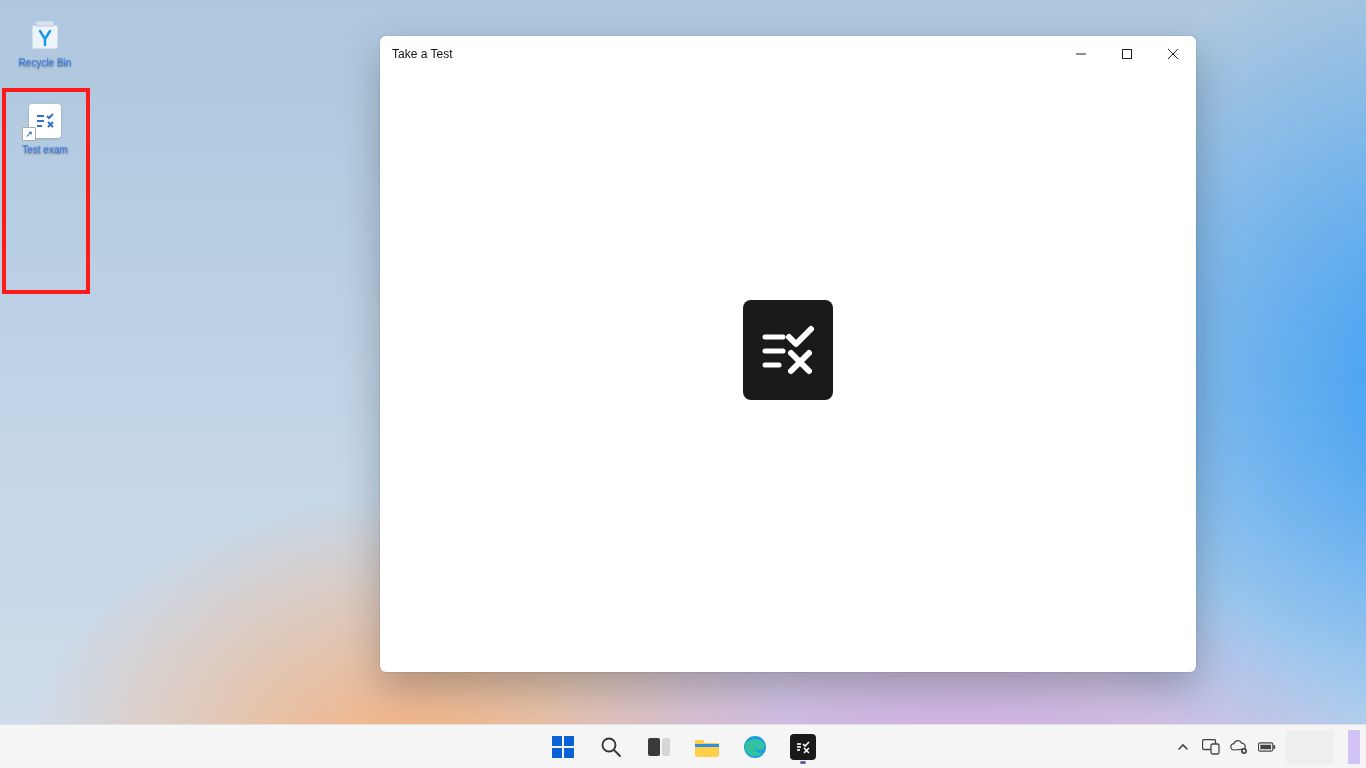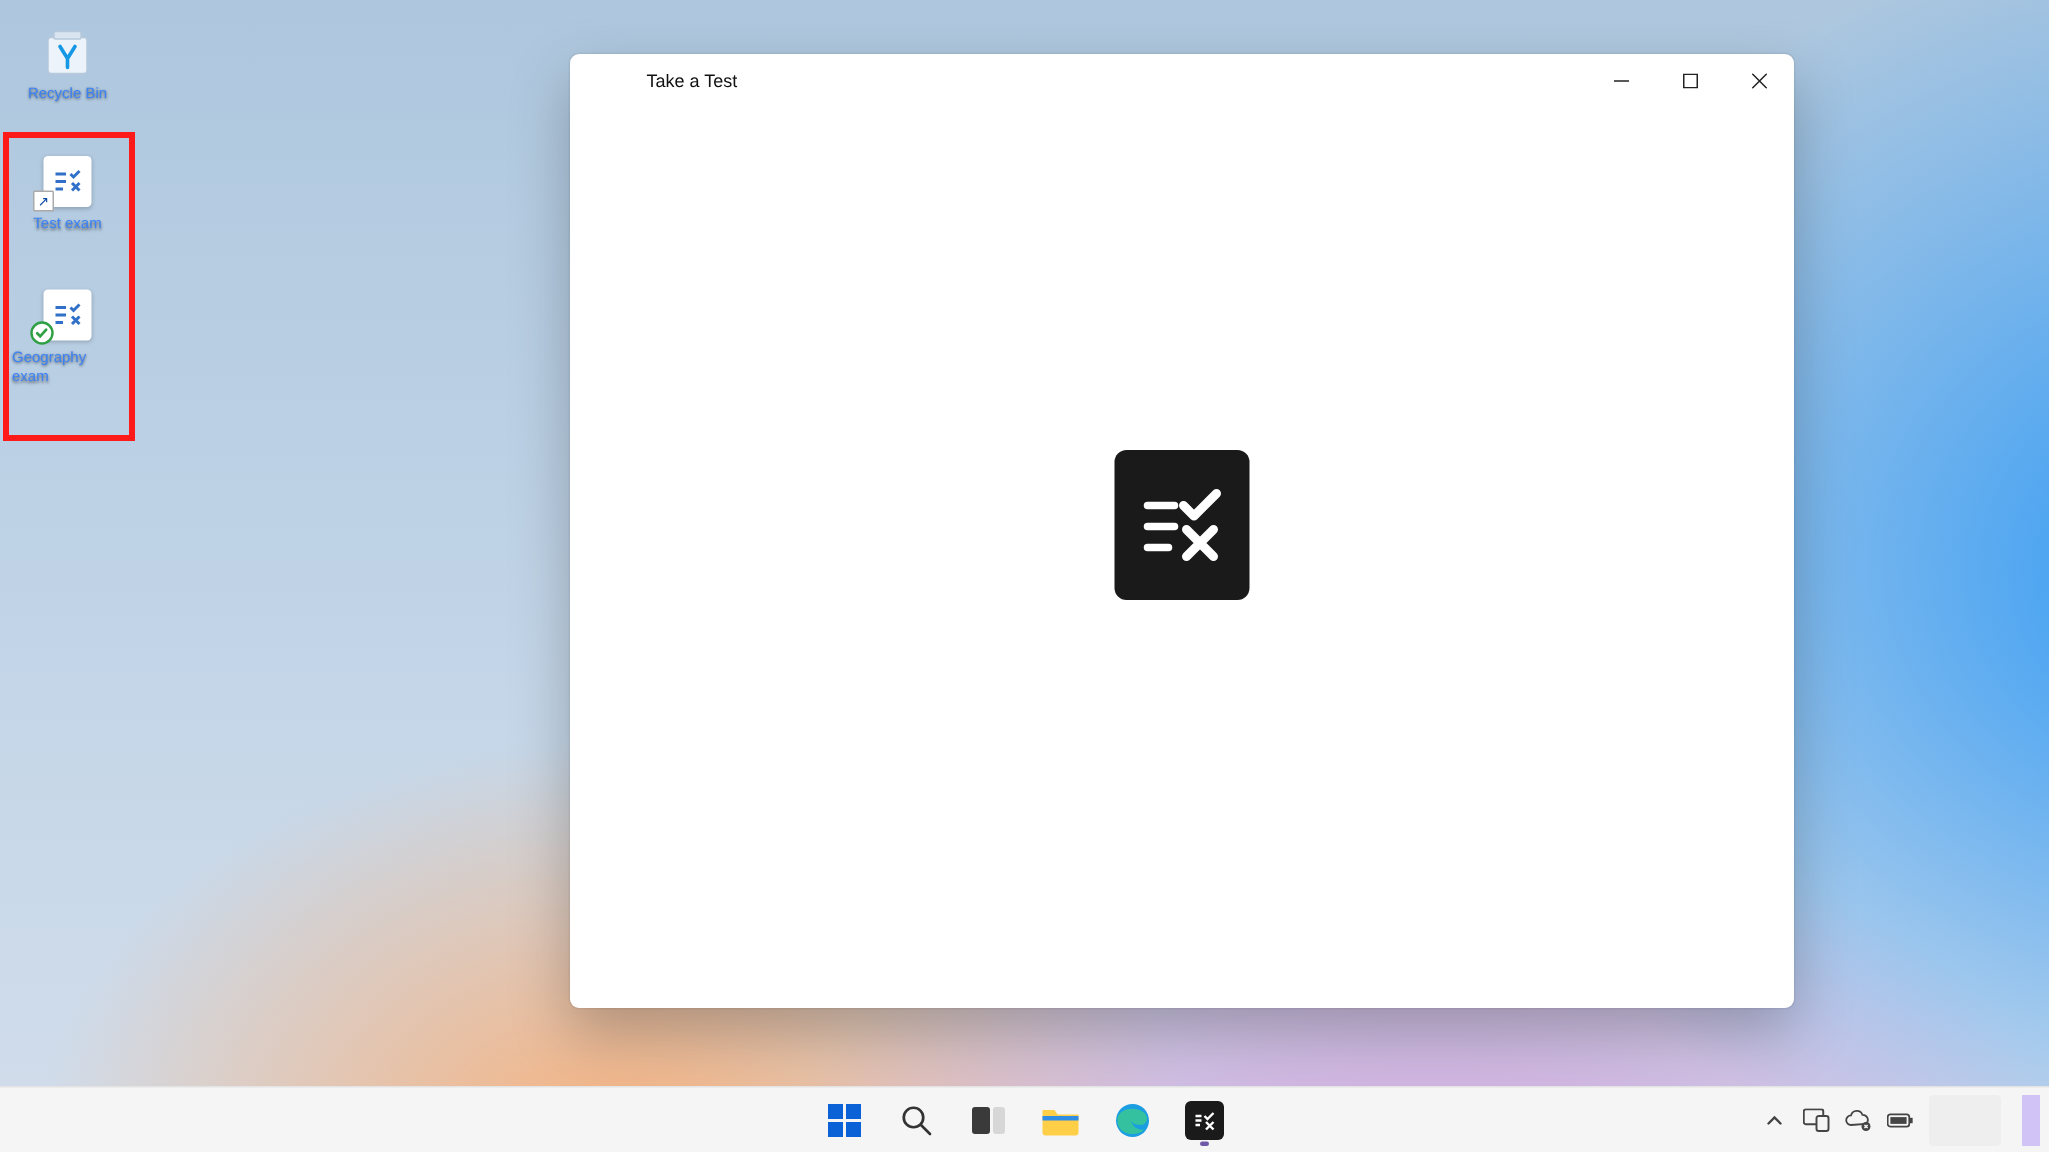--- a/index.html
+++ b/index.html
@@ -30,21 +30,21 @@
       display:flex; align-items:center; justify-content:center;
     }
 
     
     .app-window {
       position: absolute; left: 380px; top: 36px; width: 816px; height: 636px;
       background: #fff; box-shadow: 0 16px 40px rgba(0,0,0,.25), 0 0 0 1px rgba(0,0,0,.05);
       border-radius: 6px;
       display: flex; flex-direction: column;
     }
-    .titlebar { height: 36px; display: flex; align-items: center; padding-left: 12px; margin-left: 39px; }
+    .titlebar { height: 36px; display: flex; align-items: center; padding-left: 12px; }
     .titlebar-title { font-size: 12px; color: #111; }
     .win-controls { margin-left: auto; display: flex; }
     .win-btn { width: 46px; height: 32px; display:flex; align-items:center; justify-content:center; cursor:pointer; color:#222; }
     .app-body { flex:1; display:flex; align-items:center; justify-content:center; }
     .big-tile {
       width: 90px; height: 100px; background:#1a1a1a; border-radius:8px;
       display:flex; align-items:center; justify-content:center;
       position: relative; top: -22px;
     }
 
@@ -96,40 +96,20 @@
           <path d="M14 12 l5 5 M19 12 l-5 5" stroke="#3070c9" stroke-width="2"></path>
         </svg>
       </div>
     </div>
     <div class="shortcut-arrow">↗</div>
     <div class="label">Test exam</div>
   </div>
 
   <div style="height:26px"></div>
 
-  <div class="desktop-icon">
-    <div class="glyph">
-      <div class="test-sheet-mini">
-        <svg width="22" height="22" viewBox="0 0 22 22">
-          <line x1="3" y1="6" x2="10" y2="6" stroke="#3070c9" stroke-width="2"></line>
-          <line x1="3" y1="11" x2="10" y2="11" stroke="#3070c9" stroke-width="2"></line>
-          <line x1="3" y1="16" x2="8" y2="16" stroke="#3070c9" stroke-width="2"></line>
-          <path d="M13 6 l2 2 l4 -4" stroke="#3070c9" stroke-width="2" fill="none"></path>
-          <path d="M14 12 l5 5 M19 12 l-5 5" stroke="#3070c9" stroke-width="2"></path>
-        </svg>
-      </div>
-    </div>
-    <div class="sync-badge">
-      <svg width="16" height="16" viewBox="0 0 16 16">
-        <circle cx="8" cy="8" r="7" fill="#fff" stroke="#2ea043" stroke-width="1.6"></circle>
-        <path d="M4.8 8.2 l2 2 l4 -4.4" stroke="#2ea043" stroke-width="1.8" fill="none" stroke-linecap="round"></path>
-      </svg>
-    </div>
-    <div class="label">Geography exam</div>
-  </div>
 
 </div>
 
 <div class="highlight-box" style="top:88px;left:2px;width:88px;height:206px;"></div>
 
 <div class="app-window">
   <div class="titlebar">
     <span class="titlebar-title">Take a Test</span>
     <div class="win-controls">
       <div class="win-btn">

